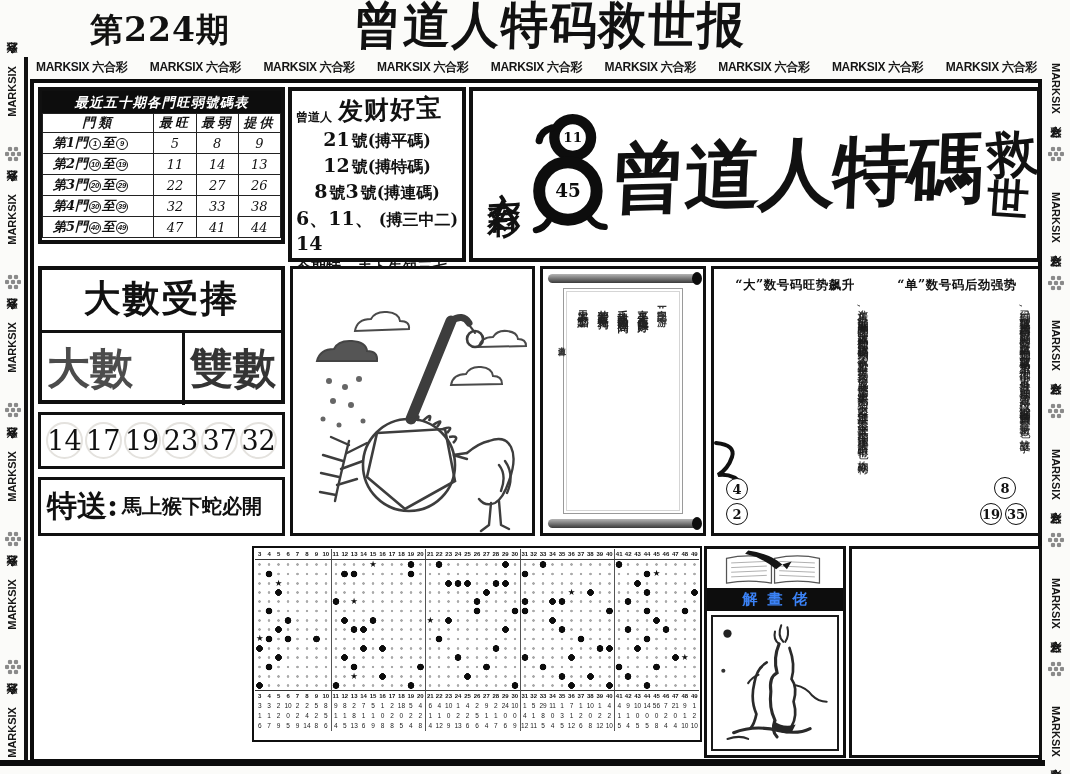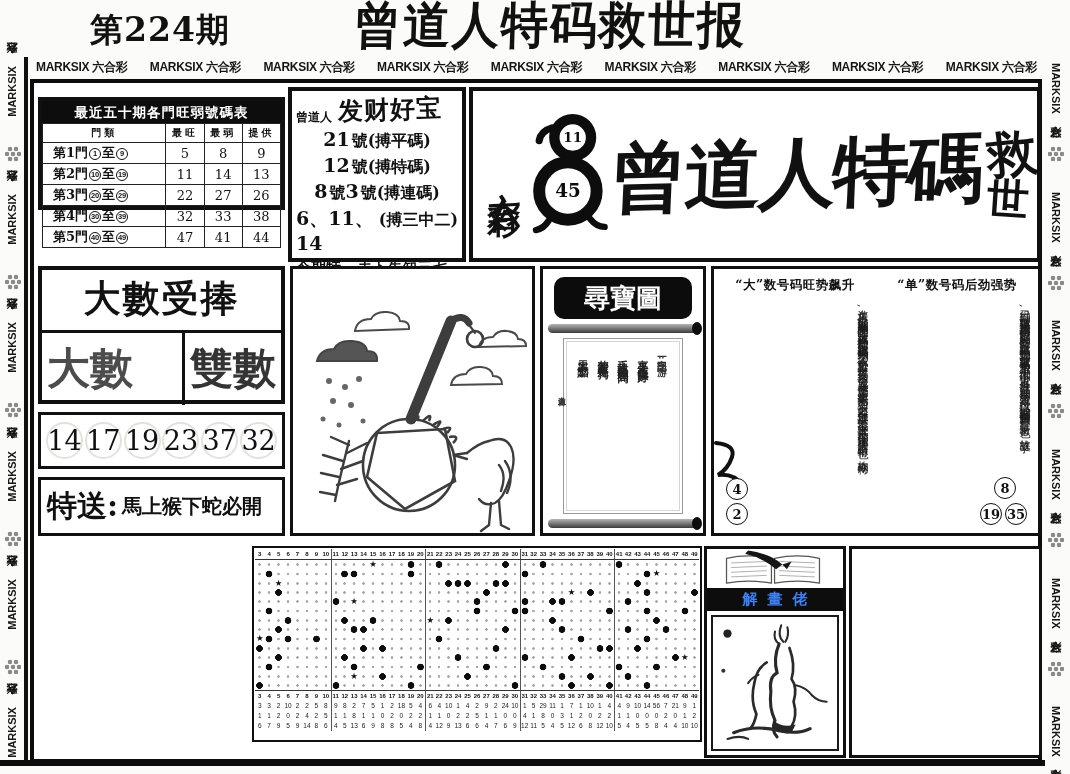--- a/index.html
+++ b/index.html
@@ -37,25 +37,25 @@
       radial-gradient(circle at 2px 9px,  #8a8a8a 2px, transparent 2.6px),
       radial-gradient(circle at 8px 9px,  #8a8a8a 2px, transparent 2.6px),
       radial-gradient(circle at 14px 9px, #8a8a8a 2px, transparent 2.6px),
       radial-gradient(circle at 5px 14px, #8a8a8a 2px, transparent 2.6px),
       radial-gradient(circle at 11px 14px,#8a8a8a 2px, transparent 2.6px); }
   .frame { left:30px; top:79px; width:1012px; height:684px; border:4px solid #0c0c0c;
     background:#fff; }
   .bottomband { left:0; top:760px; width:1045px; height:6px; background:#0c0c0c; }
 
   
-  .door-box { left:38px; top:97px; width:247px; height:113px; border-width:4px; }
+  .door-box { left:38px; top:87px; width:247px; height:157px; border-width:4px;font-style:italic; }
   .door-title { background:#0d0d0d; color:#fff; font-size:13.5px; font-weight:bold;
     text-align:center; letter-spacing:1px; height:22px; line-height:22px; }
   .door-table { width:100%; border-collapse:collapse; }
-  .door-table th { font-size:10px; font-weight:bold; border:1px solid #222;
+  .door-table th { font-size:13px; font-weight:bold; border:1px solid #222;
     height:19px; letter-spacing:3px; }
   .door-table td { border:1px solid #222; text-align:center; font-size:13px; height:21px; }
   .doorlabel { font-size:11px; font-weight:bold; white-space:nowrap; text-align:left !important;
     padding-left:10px; }
   .circ { display:inline-block; width:12px; height:12px; border:1.2px solid #111;
     border-radius:50%; font-size:7.5px; line-height:10px; text-align:center;
     font-family:"Liberation Sans", sans-serif; font-weight:bold; vertical-align:1px; margin:0 1px; }
 
   
   .fortune-box { left:288px; top:87px; width:178px; height:175px; border-width:4px;
@@ -359,21 +359,20 @@
         <path d="M196,172 q16,-6 22,6 q6,12 -2,34 q-6,18 -14,22 q-10,4 -16,-4"></path>
         <path d="M196,172 q-10,2 -22,12"></path>
         <path d="M174,184 l-14,2 l14,4"></path>
         <path d="M198,234 l-2,22 M206,232 l2,24 M196,256 l-8,6 M208,256 l8,4"></path>
         <path d="M206,196 q8,10 2,26 M212,192 q10,14 2,32"></path>
       </g>
     </svg>
   </div>
 
   <div class="box scroll-box">
-    <div class="scroll-banner">尋寶圖</div>
     <div class="roller"></div>
     <div class="paper">
         <div class="tcol">一字記之曰:游</div>
         <div class="tcol">享受人生無限好</div>
         <div class="tcol">手執崗位遊狗問</div>
         <div class="tcol">若能買兔狗</div>
         <div class="tcol">天黑七點了</div>
         <div class="tsig">曾道人</div>
       </div>
     <div class="roller"></div>

